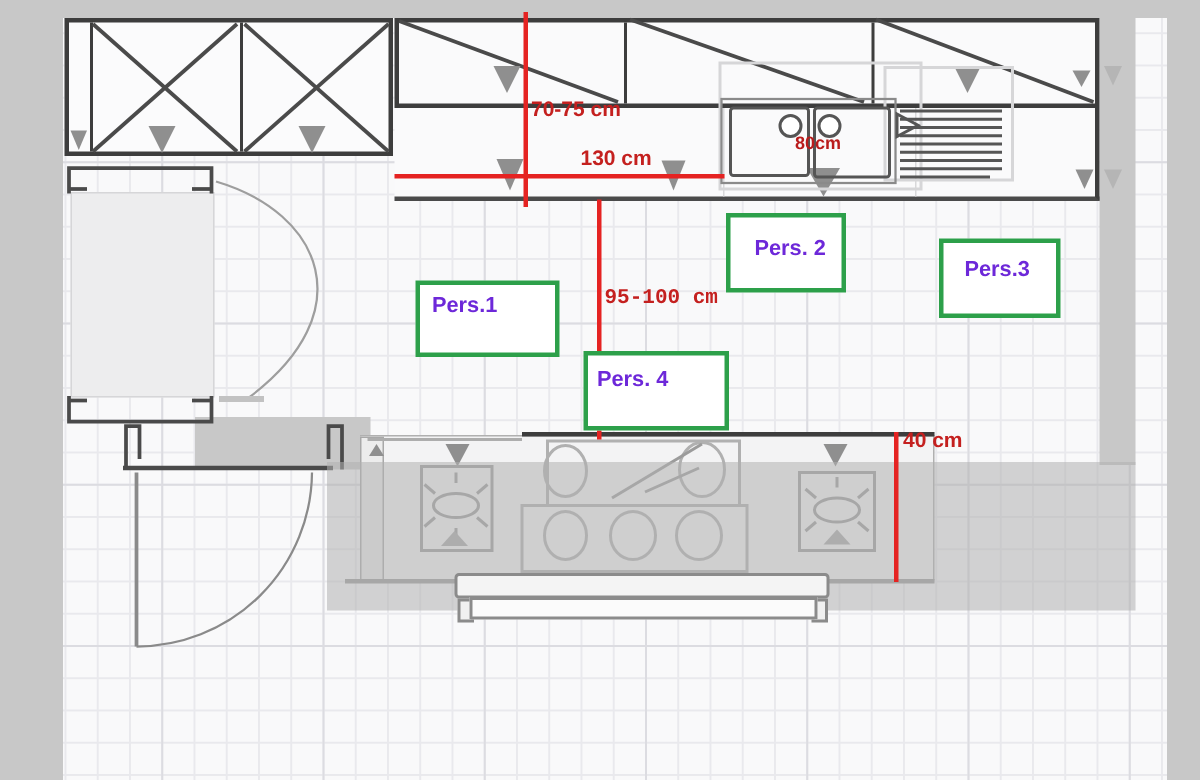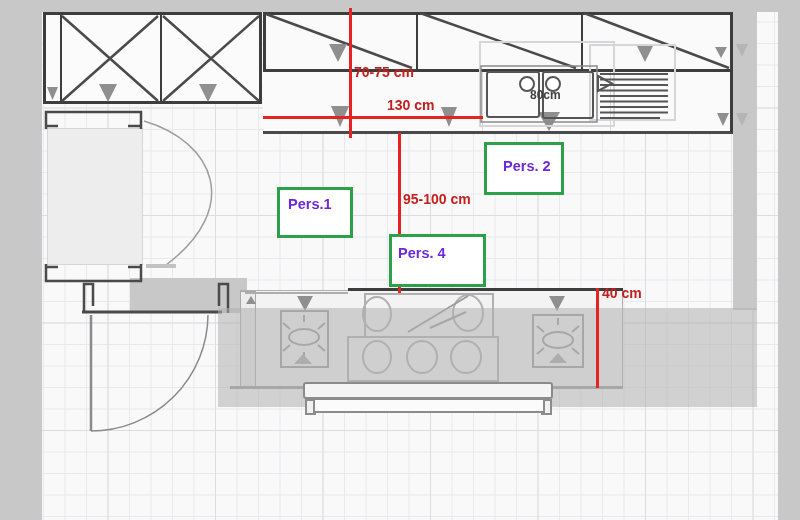--- a/index.html
+++ b/index.html
@@ -20,21 +20,21 @@
       linear-gradient(90deg,#e9e9ed 1px, transparent 1px);
     background-size:107.5px 107.5px,107.5px 107.5px,21.5px 21.5px,21.5px 21.5px;
   }
   .gray{background:#c8c8c8;}
   .overlay{background:rgba(176,176,176,0.55);}
   .dimline{background:#e52322;}
   .dimlabel{color:#c4201f;font-weight:bold;font-size:14px;white-space:nowrap;}
   .persbox{background:#ffffff;border:3px solid #2da04a;box-sizing:border-box;}
   .perslabel{color:#6d28d9;font-weight:bold;font-size:14.5px;white-space:nowrap;}
   .cab{box-sizing:border-box;background:#fbfbfc;}
-  .watermark{color:#404040;font-size:12px;font-weight:bold;}
+  .watermark{color:#b91c1c;font-size:12px;font-weight:bold;}
   svg{position:absolute;left:0;top:0;}
 </style>
 </head>
 <body>
 
 <div id="canvas">
 
   <div id="grid" class="abs"></div>
 
   <div class="abs gray" style="left:0;top:0;width:800px;height:12px;"></div>
@@ -194,26 +194,29 @@
   <div class="abs" style="left:303px;top:382px;width:250px;height:17px;background:#f4f4f4;border:2px solid #8b8b8b;border-radius:3px;box-sizing:border-box;"></div>
   <div class="abs" style="left:313px;top:398px;width:232px;height:15px;background:#fbfbfb;border:2px solid #8b8b8b;box-sizing:border-box;"></div>
 
   <div class="abs dimline" style="left:349px;top:8px;width:3px;height:130px;"></div>
   <div class="abs dimline" style="left:263px;top:116px;width:220px;height:3px;"></div>
   <div class="abs dimline" style="left:398px;top:133px;width:3px;height:160px;"></div>
   <div class="abs dimline" style="left:596px;top:288px;width:3px;height:100px;"></div>
 
   <div class="abs dimlabel" style="left:354px;top:64px;">70-75 cm</div>
   <div class="abs dimlabel" style="left:387px;top:97px;">130 cm</div>
-  <div class="abs dimlabel" style="left:403px;top:191px;">95-100 cm</div>
+  <div class="abs dimlabel" style="left:403px;top:191px;font-family:Liberation Mono, monospace;">95-100 cm</div>
   <div class="abs dimlabel" style="left:602px;top:285px;">40 cm</div>
 
-  <div class="abs persbox" style="left:277px;top:187px;width:76px;height:51px;">
+  <div class="abs persbox" style="left:277px;top:187px;width:96px;height:51px;">
     <div class="perslabel" style="padding:6px 0 0 8px;">Pers.1</div>
   </div>
   <div class="abs persbox" style="left:484px;top:142px;width:80px;height:53px;">
     <div class="perslabel" style="padding:13px 0 0 16px;">Pers. 2</div>
   </div>
+  <div class="abs persbox" style="left:626px;top:159px;width:81px;height:53px;">
+    <div class="perslabel" style="padding:10px 0 0 14px;">Pers.3</div>
+  </div>
   <div class="abs persbox" style="left:389px;top:234px;width:97px;height:53px;">
     <div class="perslabel" style="padding:8px 0 0 6px;">Pers. 4</div>
   </div>
 
 </div>
 
 </body></html>

